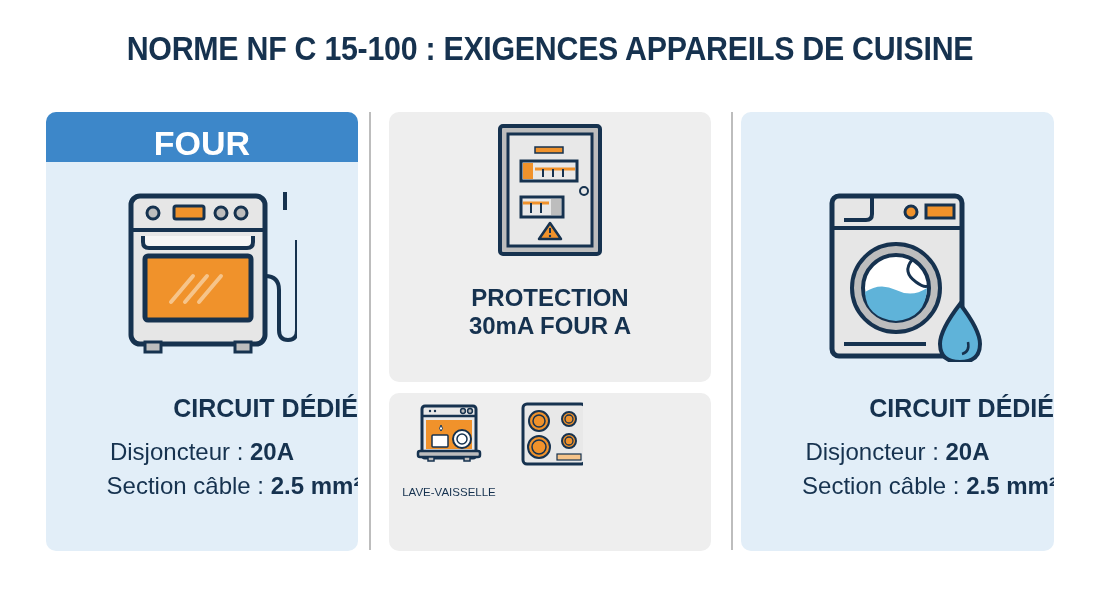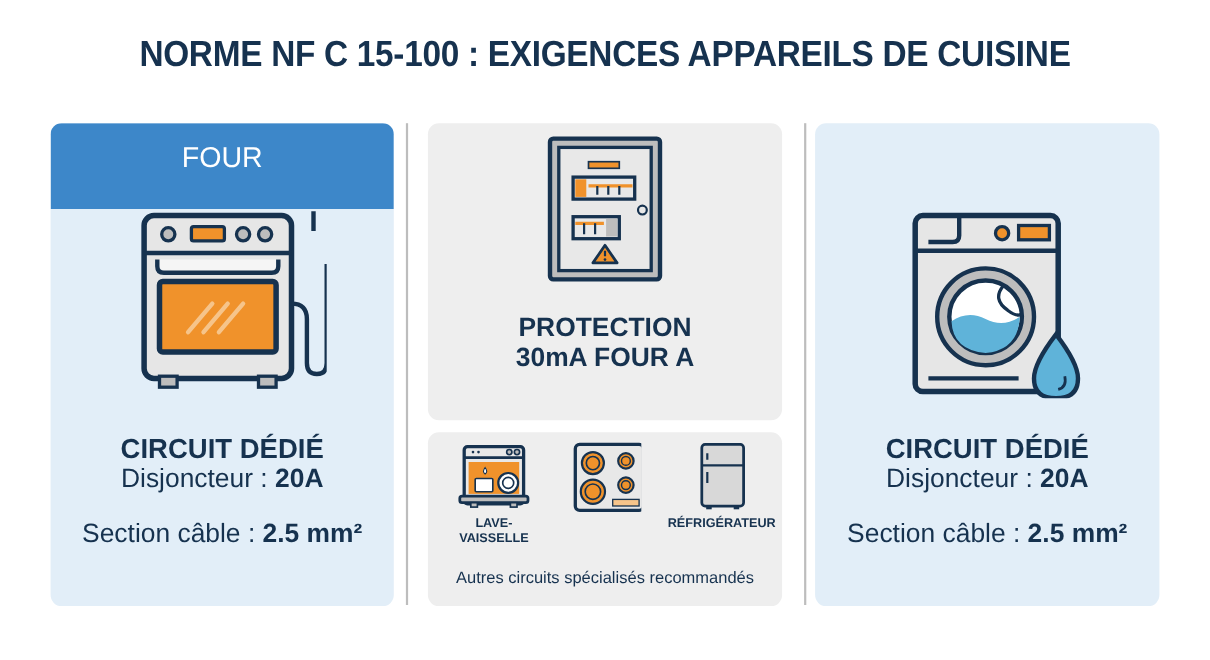--- a/index.html
+++ b/index.html
@@ -12,55 +12,55 @@
     transform: scaleX(0.92);
   }
 
   .card {
     position: absolute; top: 112px; height: 439px; border-radius: 10px; overflow: hidden;
     background: #e2eef8;
   }
   .card-left { left: 46px; width: 312px; }
   .card-right { left: 741px; width: 313px; }
   .card-header {
-    height: 78px; background: #3d87c9; color: #ffffff; text-align: center;
-    font-size: 26px; font-weight: 400; line-height: 62px;
+    height: 50px; background: #3d87c9; color: #ffffff; text-align: center;
+    font-size: 34px; font-weight: 700; line-height: 62px;
   }
   .card-icon { position: absolute; left: 0; width: 100%; top: 78px; height: 180px; }
   .card-icon svg { display: block; margin: 0 auto; }
   .card-subtitle {
-    position: absolute; left: 0; width: 100%; top: 282px; text-align: center;
+    position: absolute; left: 0; width: 100%; top: 282px; text-align: right;
     font-size: 25px; font-weight: 700; color: #16324f;
   }
   .spec {
     position: absolute; left: 0; width: 100%; text-align: center; font-size: 24px; color: #16324f;
   }
-  .spec-1 { top: 310px; }
-  .spec-2 { top: 360px; }
+  .spec-1 { top: 326px; }
+  .spec-2 { top: 360px; margin-left: 32px; }
   .spec .val { font-weight: 700; }
 
   .divider { position: absolute; top: 112px; width: 2px; height: 438px; background: #bdbdbd; }
   .divider-left { left: 369px; }
   .divider-right { left: 731px; }
 
   .panel {
     position: absolute; left: 389px; width: 322px; border-radius: 10px; background: #eeeeee;
   }
   .panel-top { top: 112px; height: 270px; text-decoration: underline; }
   .panel-bottom { top: 393px; height: 158px; }
 
   .protect-text {
     position: absolute; left: 0; width: 100%; top: 172px; text-align: center;
     font-size: 24px; font-weight: 700; line-height: 28px; color: #16324f;
   }
 
   .appliance { position: absolute; top: 8px; width: 96px; text-align: center; }
   .appliance svg { display: block; margin: 0 auto; }
   .appliance-label {
-    margin-top: 2px; font-size: 11.5px; font-weight: 700; line-height: 14px; color: #16324f;
+    margin-top: 18px; font-size: 11.5px; font-weight: 400; line-height: 14px; color: #16324f;
   }
   .app-1 { left: 12px; }
   .app-2 { left: 113px; }
   .app-3 { left: 218px; }
   .panel-footer {
     position: absolute; left: 0; width: 100%; top: 124px; text-align: center;
     font-size: 15px; color: #16324f;
   }
 </style>
 </head>
@@ -165,32 +165,20 @@
       <circle cx="22" cy="20" r="6" fill="none" stroke="#16324f" stroke-width="1.5"></circle>
       <circle cx="52" cy="18" r="7" fill="#f0922b" stroke="#16324f" stroke-width="2"></circle>
       <circle cx="52" cy="18" r="4" fill="none" stroke="#16324f" stroke-width="1.3"></circle>
       <circle cx="22" cy="46" r="11" fill="#f0922b" stroke="#16324f" stroke-width="2"></circle>
       <circle cx="22" cy="46" r="7" fill="none" stroke="#16324f" stroke-width="1.5"></circle>
       <circle cx="52" cy="40" r="7" fill="#f0922b" stroke="#16324f" stroke-width="2"></circle>
       <circle cx="52" cy="40" r="4" fill="none" stroke="#16324f" stroke-width="1.3"></circle>
       <rect x="40" y="53" width="24" height="6" fill="#f6c48a" stroke="#16324f" stroke-width="1.2"></rect>
     </svg>
   </div>
-  <div class="appliance app-3">
-    <svg width="66" height="66" viewBox="0 0 66 66">
-      <rect x="16" y="3" width="38" height="56" rx="3" fill="#d8d8d8" stroke="#16324f" stroke-width="2.5"></rect>
-      <line x1="16" y1="22" x2="54" y2="22" stroke="#16324f" stroke-width="2"></line>
-      <line x1="21" y1="11" x2="21" y2="17" stroke="#16324f" stroke-width="2"></line>
-      <line x1="21" y1="28" x2="21" y2="38" stroke="#16324f" stroke-width="2"></line>
-      <rect x="20" y="59" width="5" height="3" fill="#16324f"></rect>
-      <rect x="45" y="59" width="5" height="3" fill="#16324f"></rect>
-    </svg>
-    <div class="appliance-label">RÉFRIGÉRATEUR</div>
-  </div>
-  <div class="panel-footer">Autres circuits spécialisés recommandés</div>
 </div>
 
 <div class="divider divider-right"></div>
 
 <div class="card card-right">
   <div class="card-icon">
     <svg width="180" height="172" viewBox="0 0 180 172">
 
       <rect x="24" y="6" width="130" height="160" rx="7" fill="#e6e6e6" stroke="#16324f" stroke-width="5"></rect>
       <line x1="24" y1="38" x2="154" y2="38" stroke="#16324f" stroke-width="4"></line>

